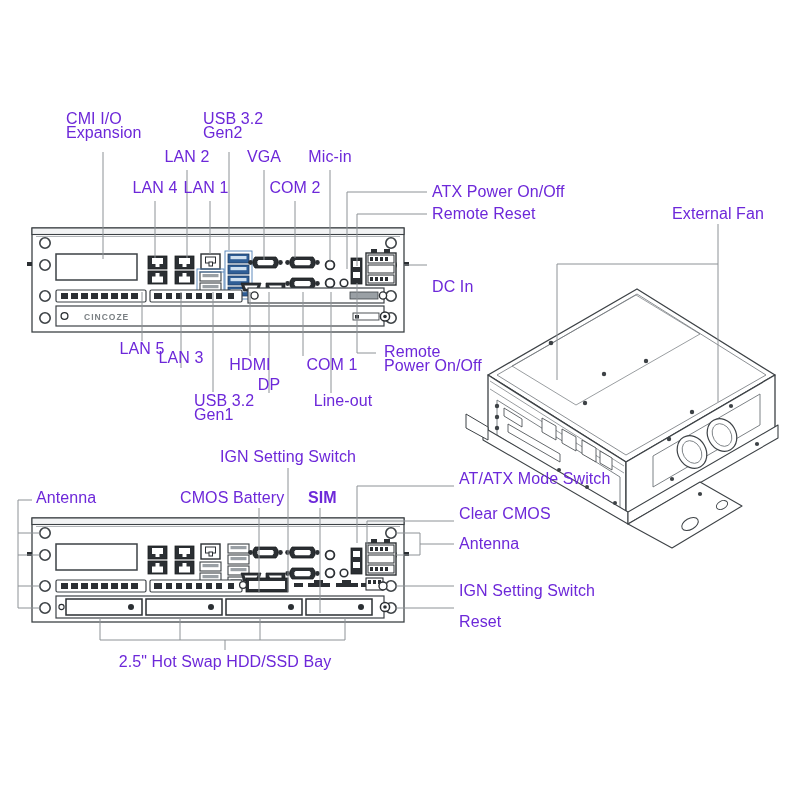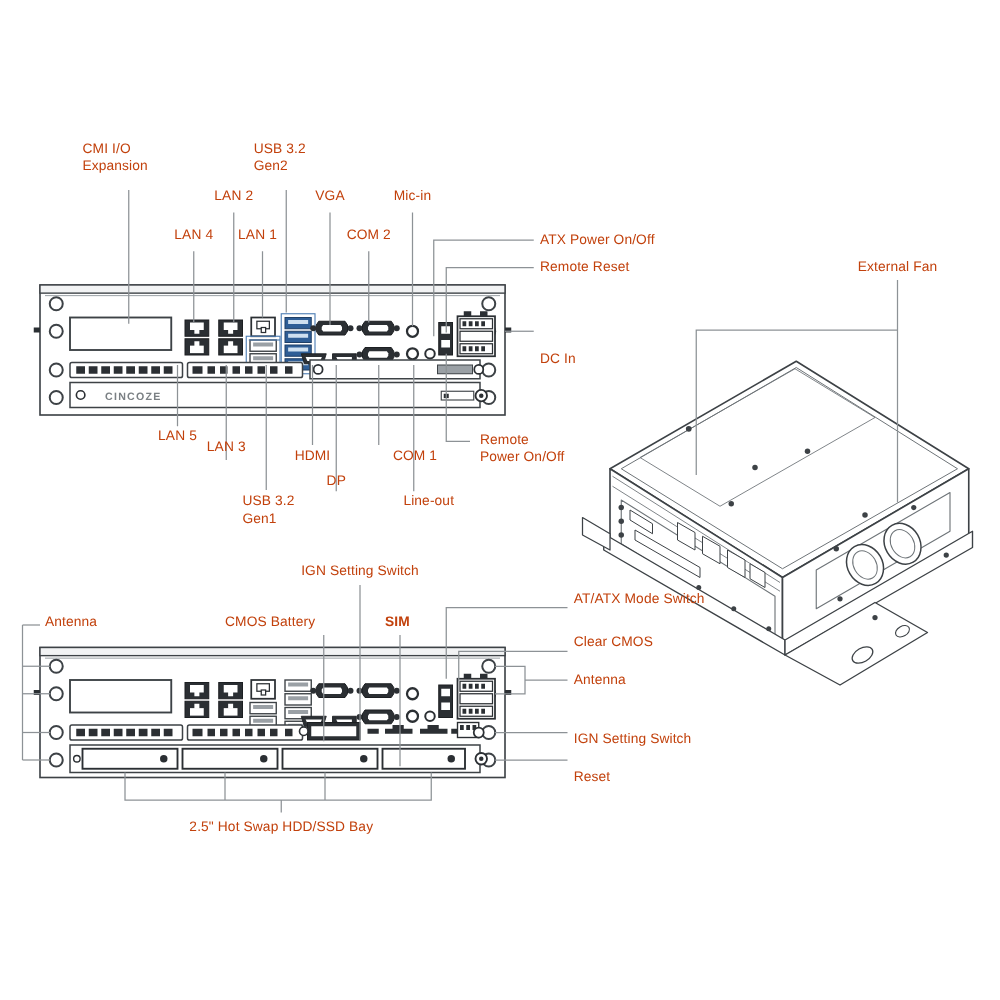--- a/index.html
+++ b/index.html
@@ -1,21 +1,21 @@
 <!DOCTYPE html>
 <html><head>
 <meta charset="utf-8">
 <style>
   html,body{margin:0;padding:0;background:#ffffff;}
   body{width:800px;height:800px;position:relative;overflow:hidden;
        font-family:"Liberation Sans","DejaVu Sans",sans-serif;
        color:#55585c;-webkit-font-smoothing:antialiased;}
   #root{position:absolute;inset:0;}
   svg{position:absolute;left:0;top:0;width:800px;height:800px;overflow:visible;}
-  .lbl{position:absolute;font-size:11px;line-height:14.4px;color:#c2410c;white-space:pre;letter-spacing:.1px;}
+  .lbl{position:absolute;font-size:16px;line-height:14.4px;color:#6d28d9;white-space:pre;letter-spacing:.1px;}
   .lbl.c{transform:translateX(-50%);text-align:center;}
 </style>
 </head>
 <body>
 
 <div id="root">
 
 <svg viewBox="0 0 800 800">
   <defs>
     <g id="rj45">

